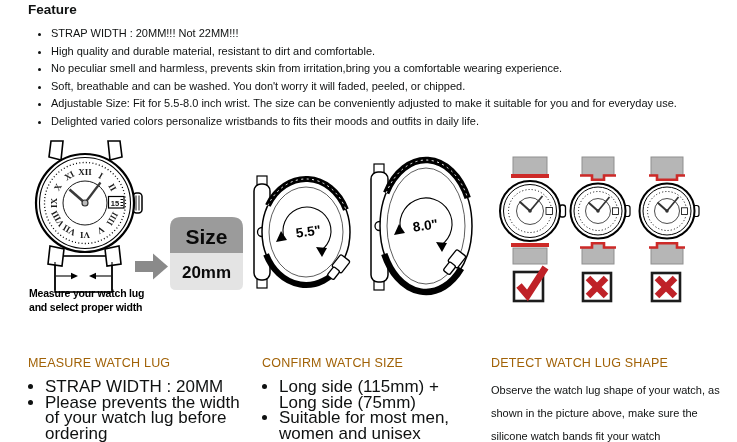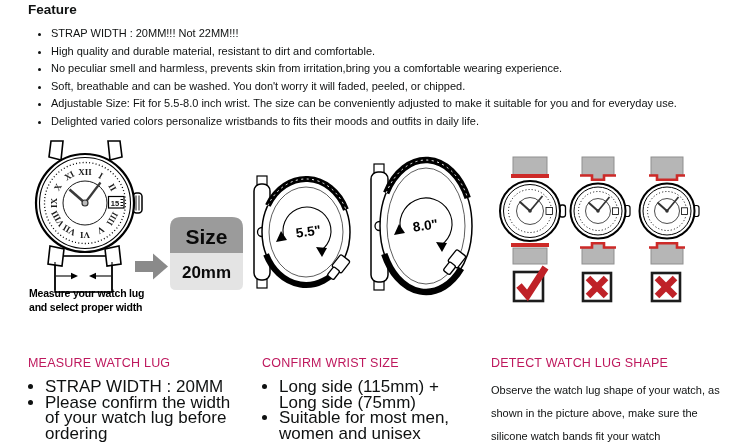--- a/index.html
+++ b/index.html
@@ -19,21 +19,21 @@
   .date-text{font-family:"Liberation Sans",sans-serif;font-size:7.5px;font-weight:bold;fill:#111;}
   .size-label{font-family:"Liberation Sans",sans-serif;font-size:21px;font-weight:bold;fill:#0a0a0a;}
   .size-value{font-family:"Liberation Sans",sans-serif;font-size:17px;font-weight:bold;fill:#0a0a0a;}
   .caption{font-family:"Liberation Sans",sans-serif;font-size:10.5px;font-weight:bold;fill:#000;letter-spacing:-0.2px;}
   .wrist-label{font-family:"Liberation Sans",sans-serif;font-size:13.5px;font-weight:bold;fill:#000;}
   .cols{position:absolute;top:356px;left:0;width:737px;}
   .col{position:absolute;top:0;}
   #col-measure{left:28px;width:215px;}
   #col-wrist{left:262px;width:215px;}
   #col-shape{left:491px;width:230px;}
-  .col h4{margin:0 0 9px 0;font-size:12.5px;font-weight:400;color:#be185d;letter-spacing:0.2px;}
+  .col h4{margin:0 0 9px 0;font-size:12.5px;font-weight:400;color:#a16207;letter-spacing:0.2px;}
   .col ul{margin:0;padding-left:17px;font-size:17px;line-height:15.5px;color:#0f1111;}
   .col p{margin:0;font-size:11px;line-height:23px;color:#0f1111;}
 </style>
 </head>
 <body>
 
 <div class="page">
 
   <h3 class="feature-heading">Feature</h3>
 
@@ -236,25 +236,25 @@
         <line x1="187" y1="123" x2="169" y2="141"></line>
       </g>
     </g>
   </svg>
 
   <div class="cols">
     <div class="col" id="col-measure">
       <h4>MEASURE WATCH LUG</h4>
       <ul>
         <li>STRAP WIDTH : 20MM</li>
-        <li>Please confirm the width of your watch lug before ordering</li>
+        <li>Please prevents the width of your watch lug before ordering</li>
       </ul>
     </div>
     <div class="col" id="col-wrist">
-      <h4>CONFIRM WRIST SIZE</h4>
+      <h4>CONFIRM WATCH SIZE</h4>
       <ul>
         <li>Long side (115mm) + Long side (75mm)</li>
         <li>Suitable for most men, women and unisex children. It is suitable for wrists with a circumference of 5.5" to 3.2"</li>
       </ul>
     </div>
     <div class="col" id="col-shape">
       <h4>DETECT WATCH LUG SHAPE</h4>
       <p>Observe the watch lug shape of your watch, as shown in the picture above, make sure the silicone watch bands fit your watch</p>
     </div>
   </div>

